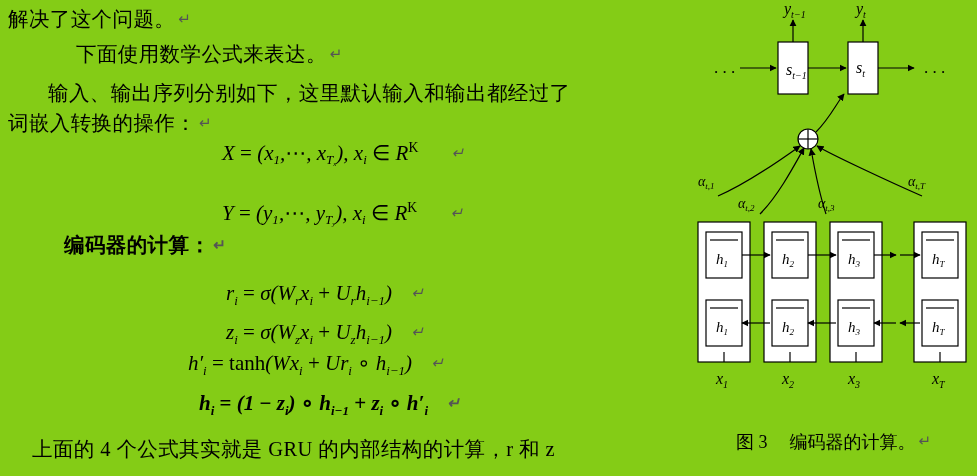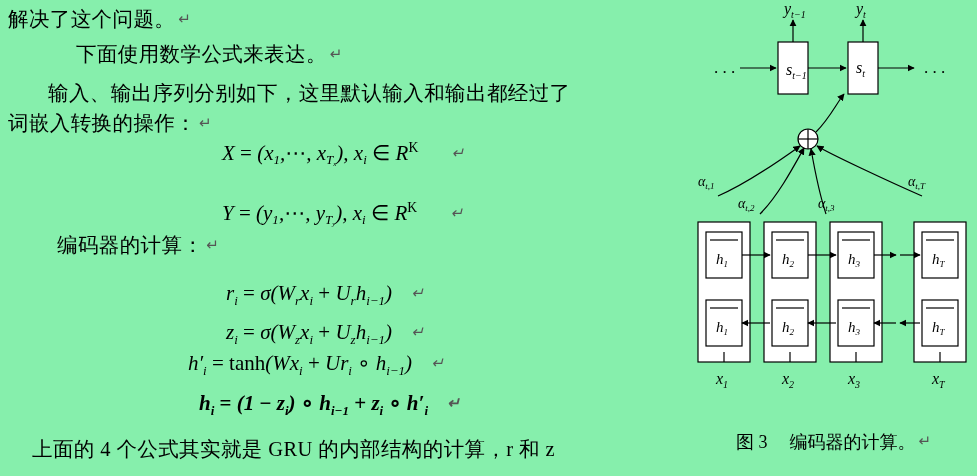--- a/index.html
+++ b/index.html
@@ -4,21 +4,21 @@
 <style>
   html, body {
     margin: 0;
     padding: 0;
     background: #ffffff;
   }
   #page {
     position: relative;
     width: 977px;
     height: 476px;
-    background: #86efac;
+    background: #84cc16;
     overflow: hidden;
     font-family: "Liberation Serif", serif;
     color: #000000;
   }
 
   
   #text-col {
     position: absolute;
     left: 0px;
     top: 0px;
@@ -99,21 +99,21 @@
     <div class="math" style="left:222px; top:140px;">
       X <span class="up">=</span> (x<span class="sub2">1</span>,<span class="up">⋯</span>, x<span class="sub2">T<span class="sub3">x</span></span>), x<span class="sub2">i</span> <span class="up">∈</span> R<span class="supn">K</span>
       <span class="pilcrow" style="padding-left:28px;">↵</span>
     </div>
 
     <div class="math" style="left:222px; top:200px;">
       Y <span class="up">=</span> (y<span class="sub2">1</span>,<span class="up">⋯</span>, y<span class="sub2">T<span class="sub3">y</span></span>), x<span class="sub2">i</span> <span class="up">∈</span> R<span class="supn">K</span>
       <span class="pilcrow" style="padding-left:28px;">↵</span>
     </div>
 
-    <div class="para" style="left:57px; top:230px;">
+    <div class="para" style="left:64px; top:230px;font-weight:bold;">
       <span>编码器的计算：</span><span class="pilcrow">↵</span>
     </div>
 
     <div class="math" style="left:226px; top:281px;">
       r<span class="sub2">i</span> <span class="up">=</span> σ(W<span class="sub2">r</span>x<span class="sub2">i</span> <span class="up">+</span> U<span class="sub2">r</span>h<span class="sub2">i−1</span>)
       <span class="pilcrow" style="padding-left:14px;">↵</span>
     </div>
 
     <div class="math" style="left:226px; top:320px;text-align:right;">
       z<span class="sub2">i</span> <span class="up">=</span> σ(W<span class="sub2">z</span>x<span class="sub2">i</span> <span class="up">+</span> U<span class="sub2">z</span>h<span class="sub2">i−1</span>)

